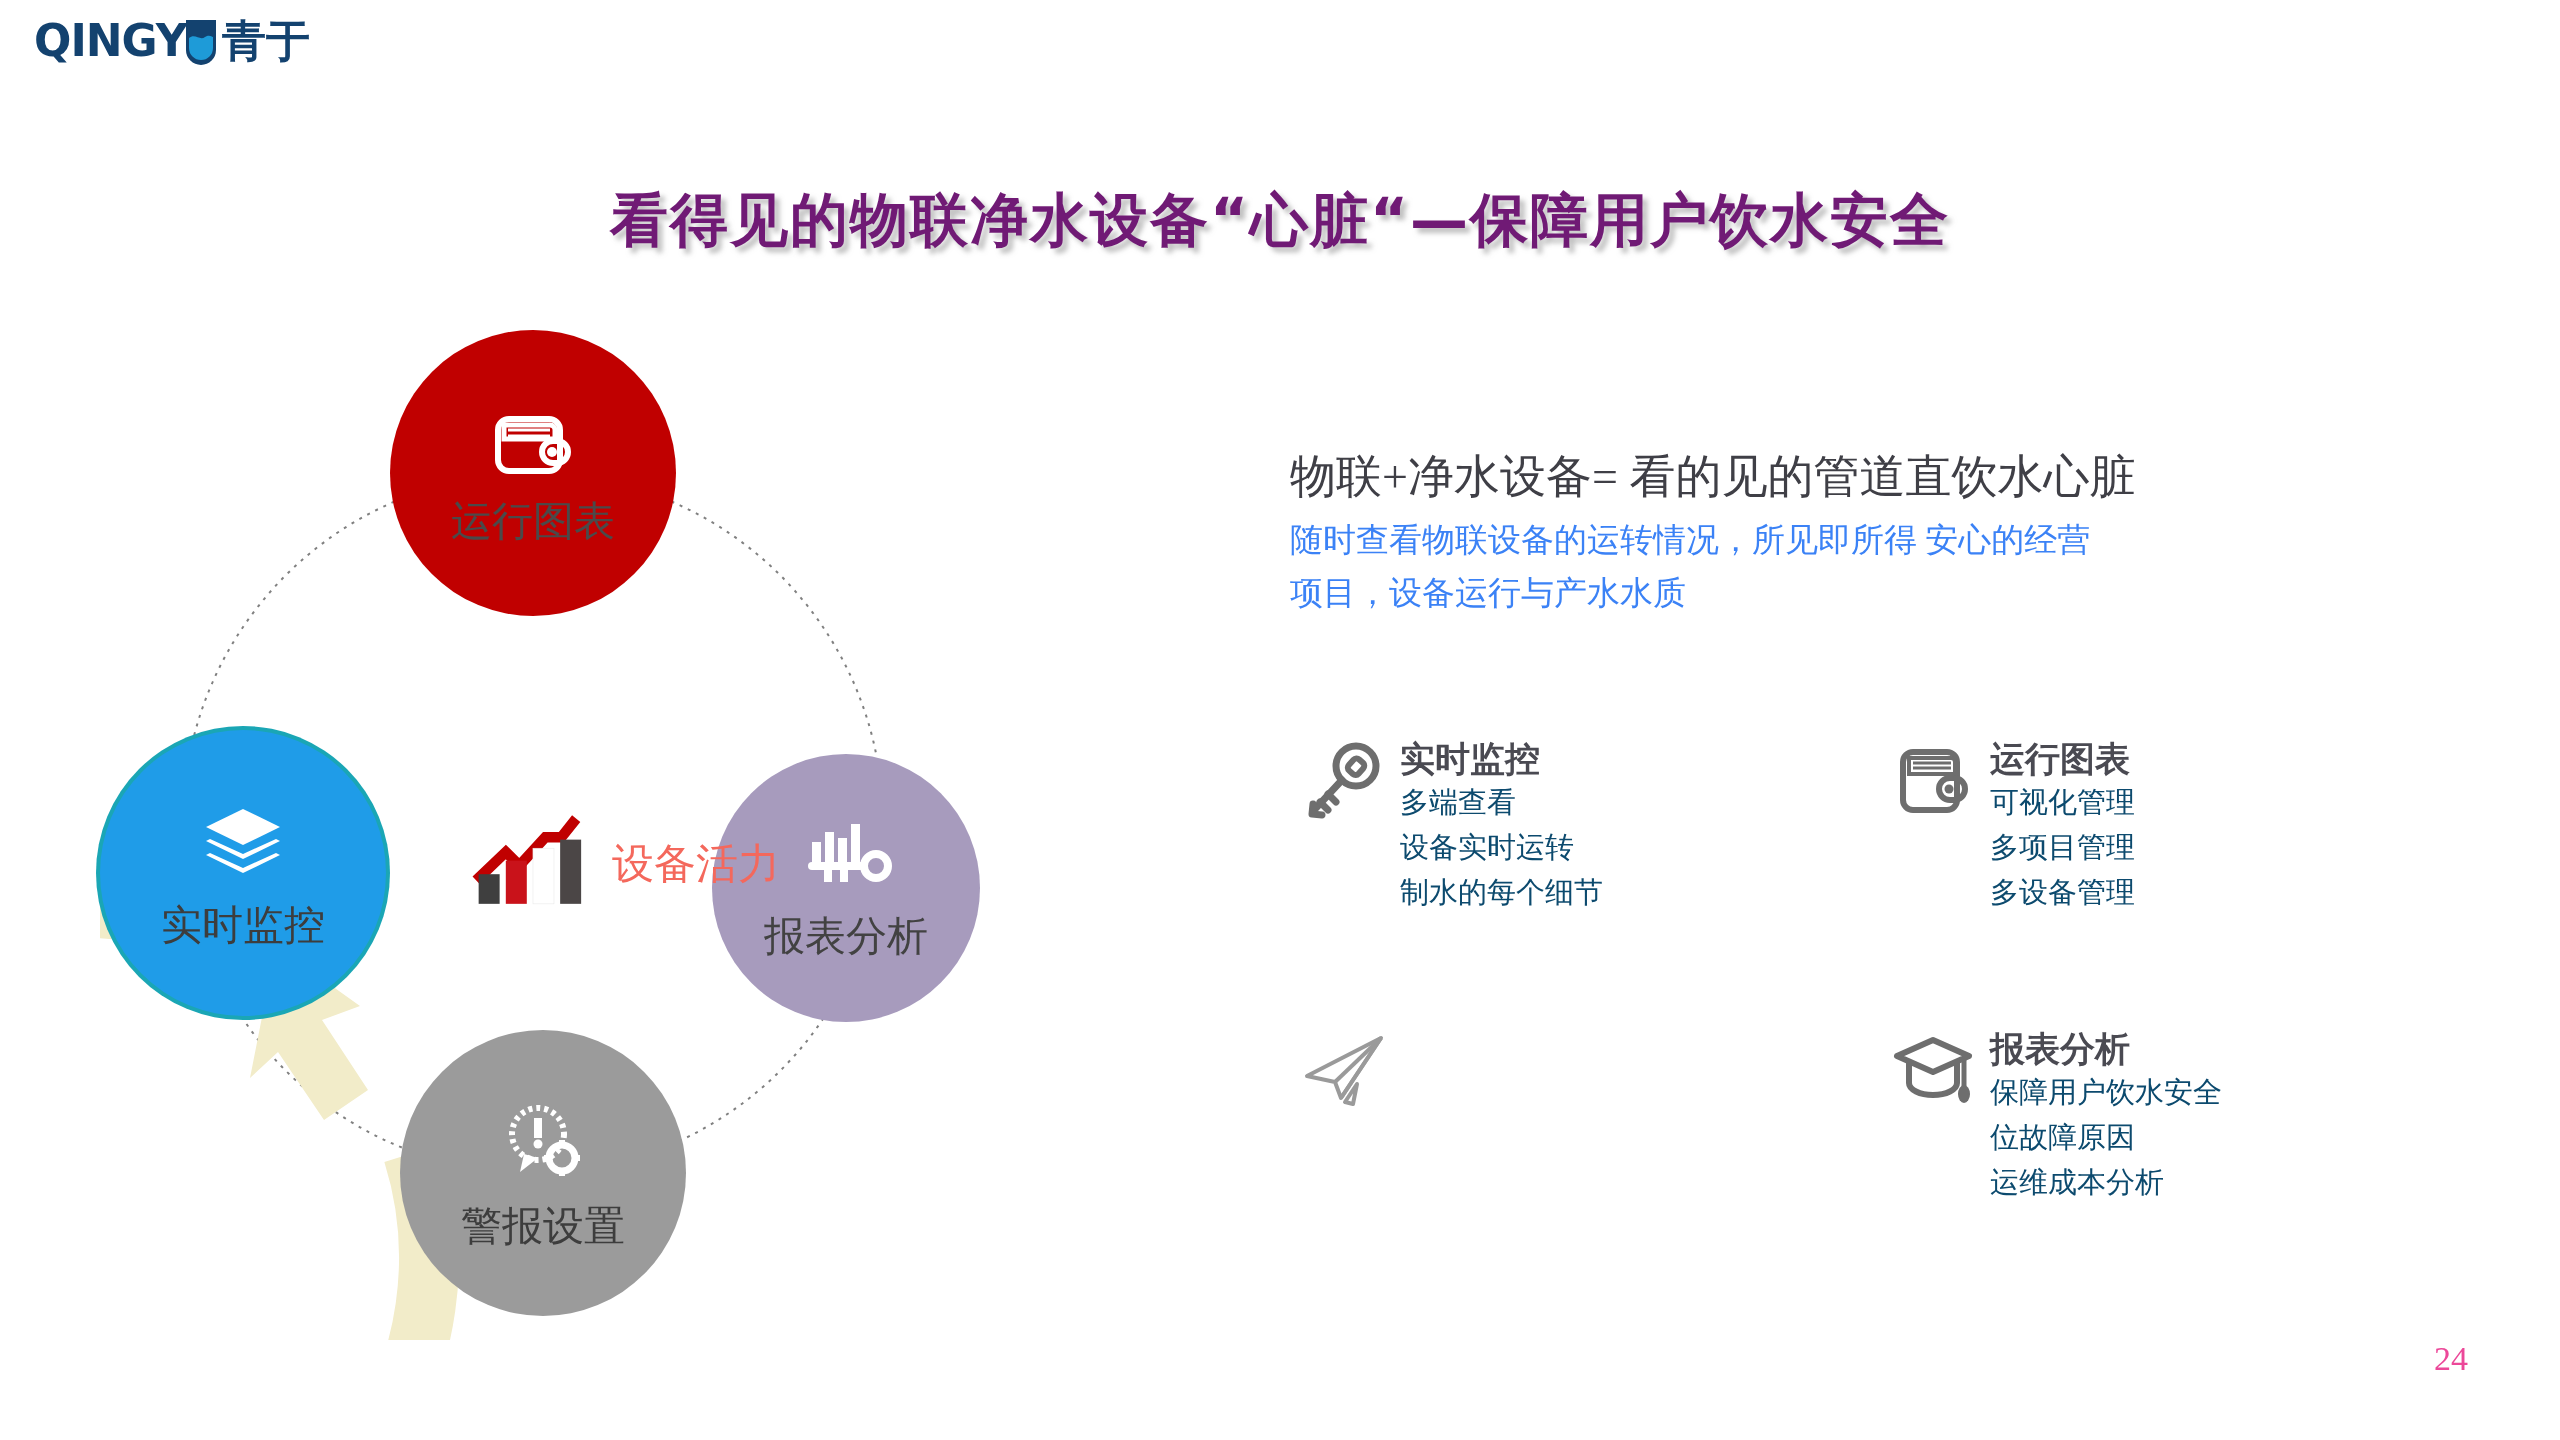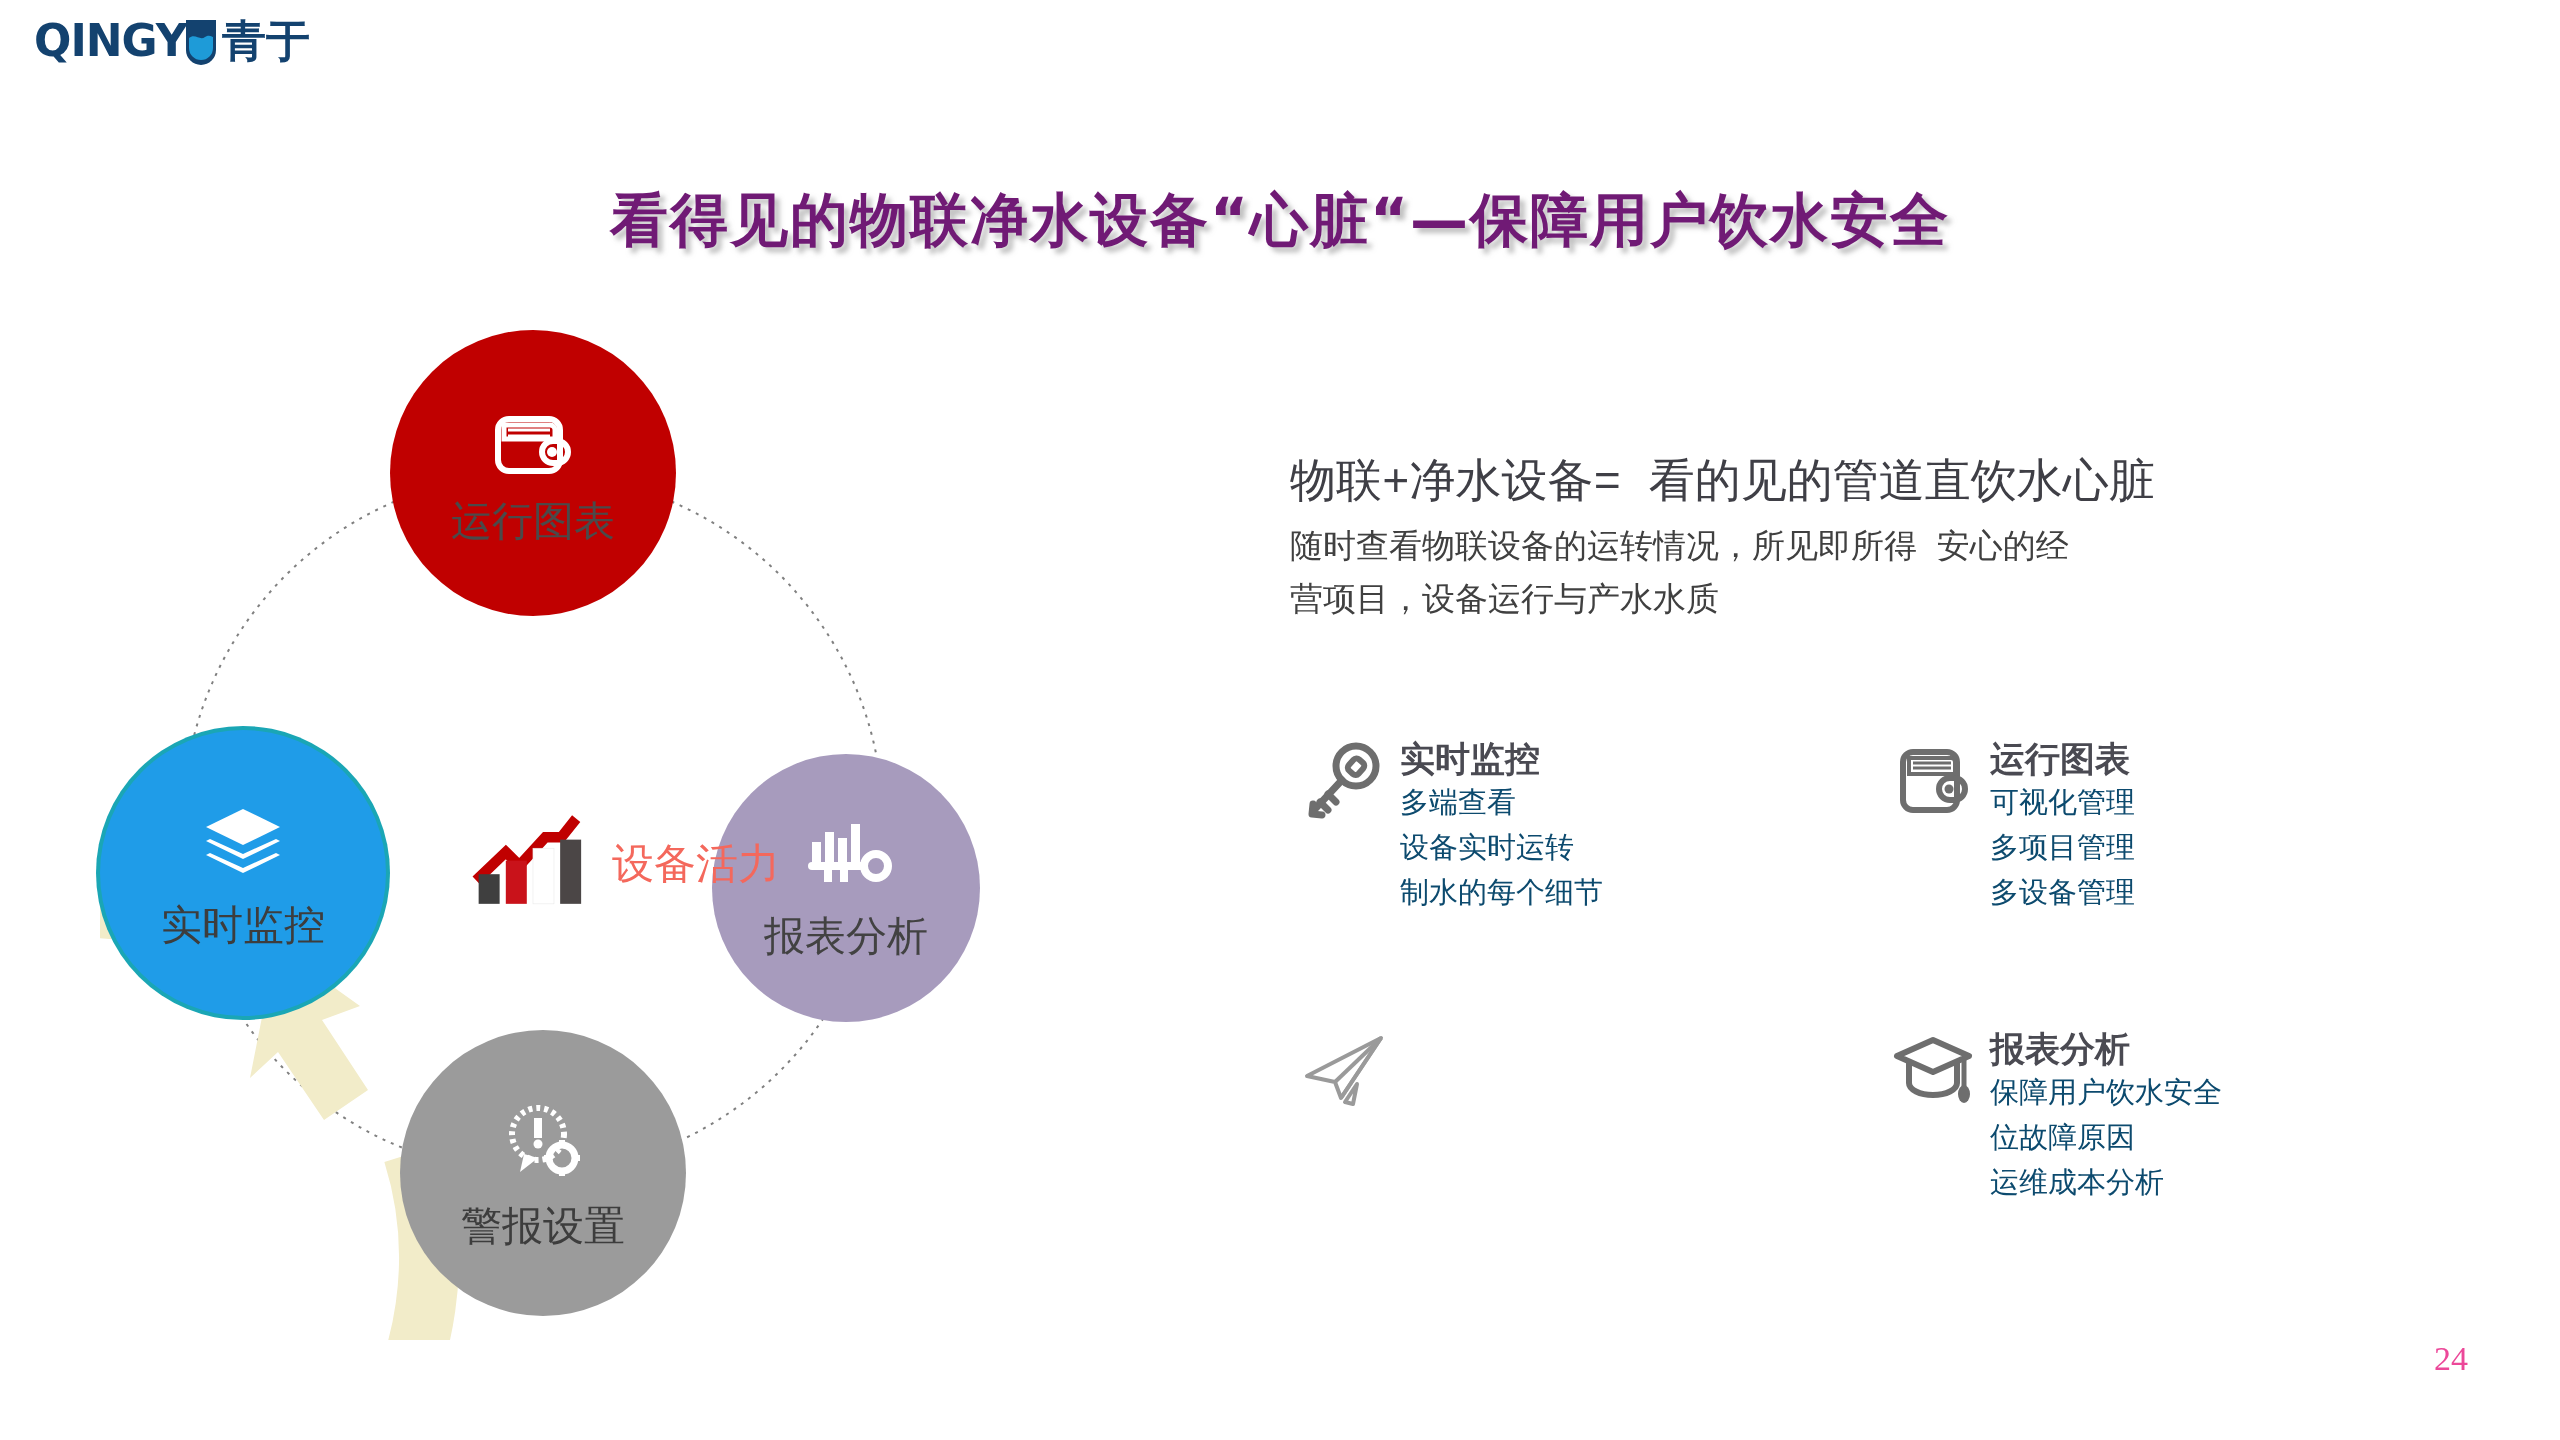--- a/index.html
+++ b/index.html
@@ -134,32 +134,31 @@
   }
 
   
   #right-col {
     position: absolute;
     left: 1290px;
     top: 448px;
     width: 1180px;
   }
   #lead {
-    font-family: Liberation Mono, monospace;
-    margin-top: 8px;
+    font-family: Liberation Serif, serif;
   }
   #lead .lead-main {
     font-size: 46px;
     color: #3f3f46;
     line-height: 1.25;
     white-space: nowrap;
   }
   #lead .lead-sub {
     font-size: 33px;
-    color: #404040;
+    color: #3b82f6;
     line-height: 1.62;
     max-width: 810px;
     margin-top: 8px;
   }
 
   #features {
     position: absolute;
     left: 0px;
     top: 290px;
     width: 1180px;

